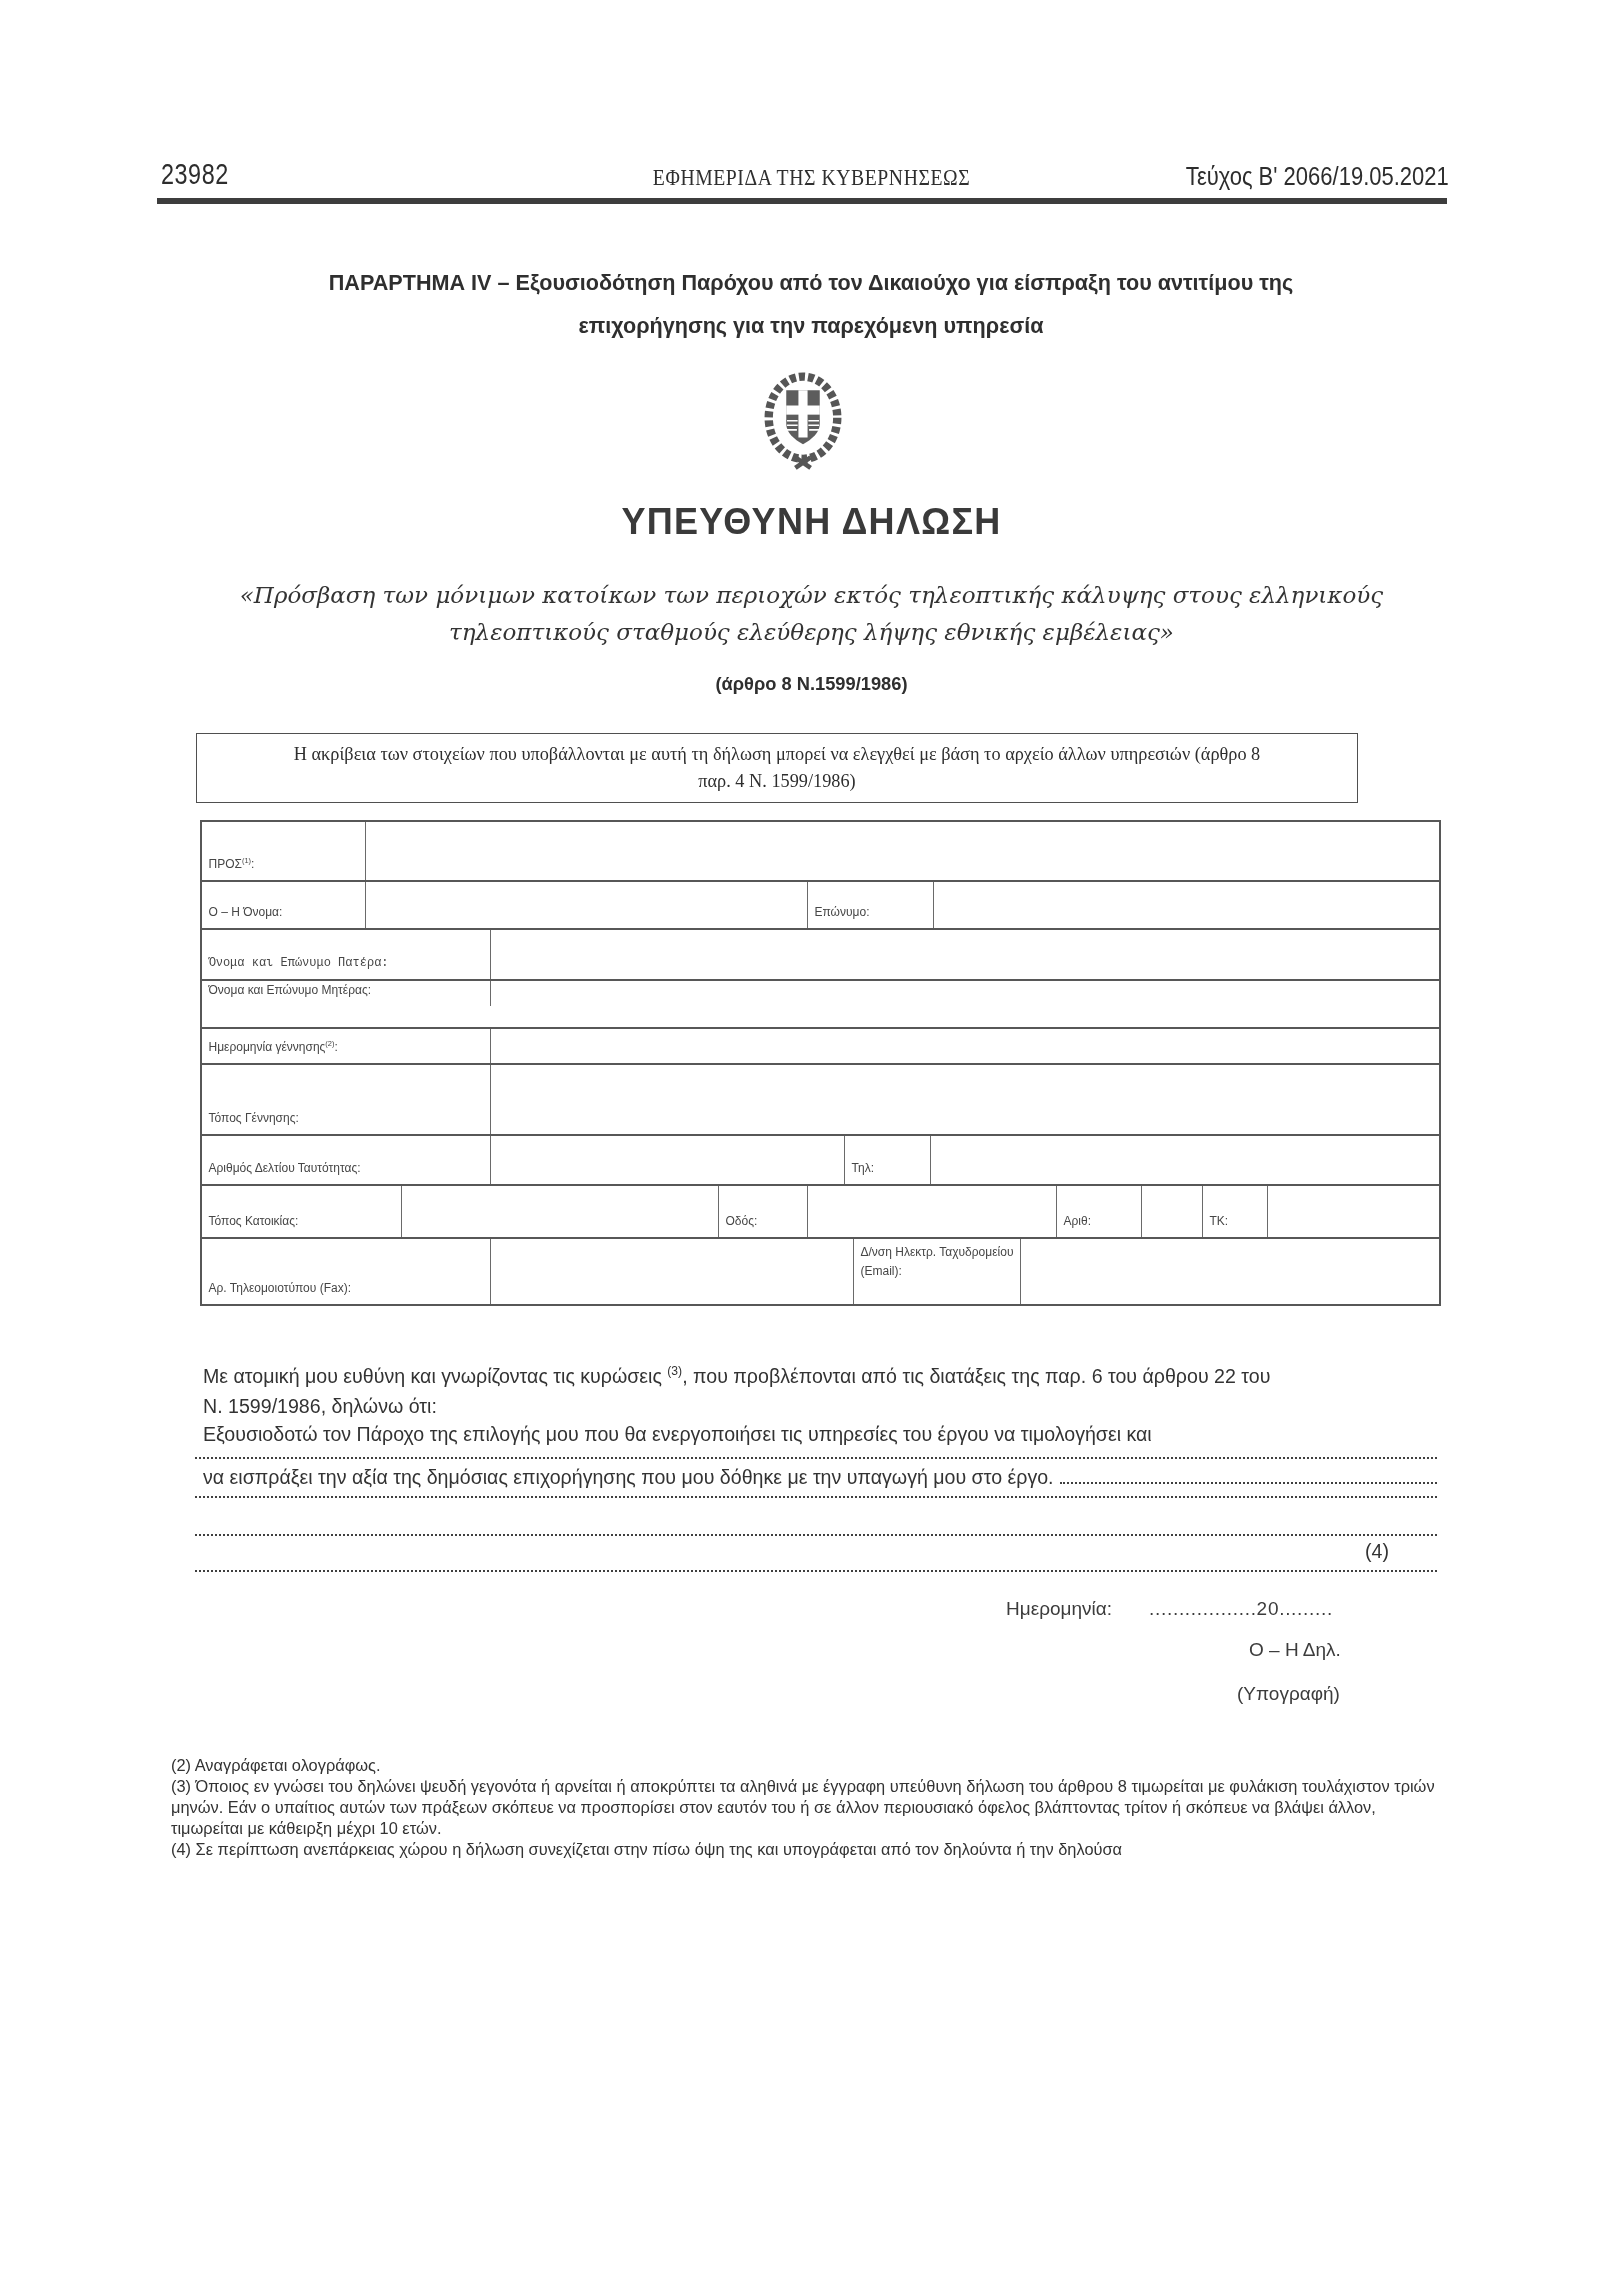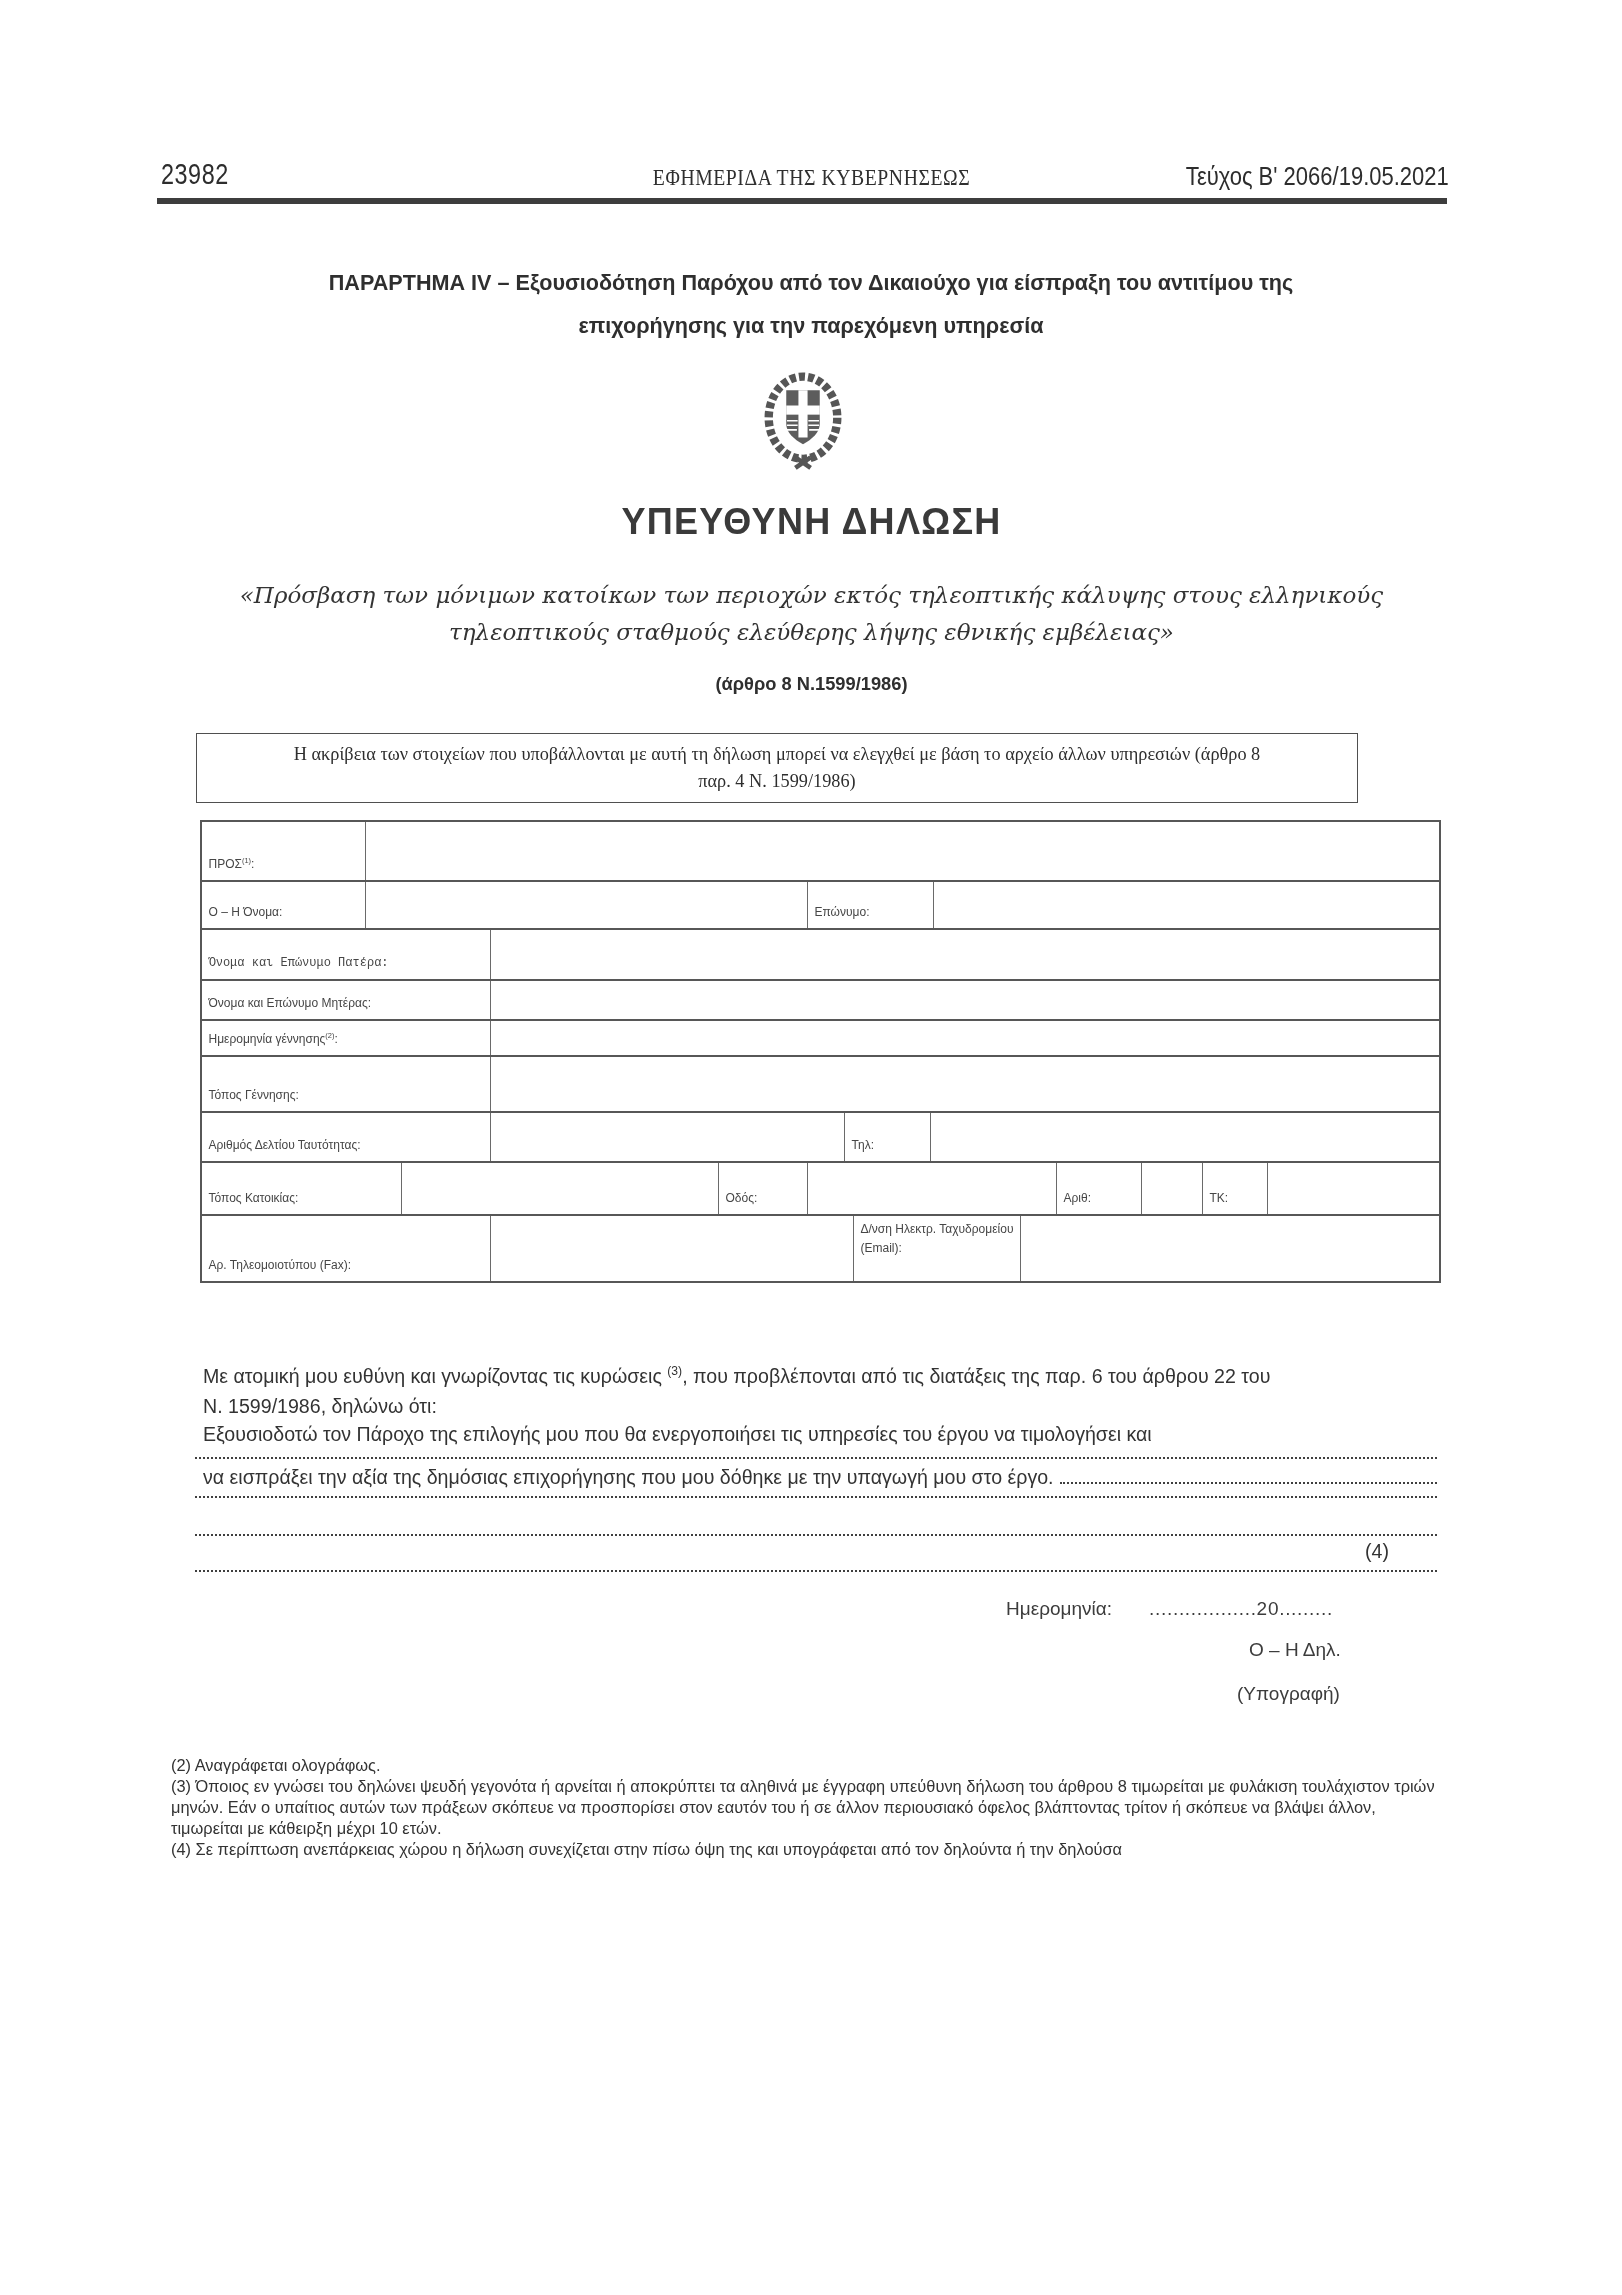--- a/index.html
+++ b/index.html
@@ -133,33 +133,33 @@
       <div class="fcell" style="width:442px;"></div>
       <div class="fcell" style="width:126px;">Επώνυμο:</div>
       <div class="fcell grow"></div>
     </div>
 
     <div class="frow" style="height:51px;">
       <div class="fcell" style="width:289px;font-family:Liberation Mono, monospace;">Όνομα και Επώνυμο Πατέρα:</div>
       <div class="fcell grow"></div>
     </div>
 
-    <div class="frow" style="height:40px;">
+    <div class="frow" style="height:48px;flex-direction:column;">
       <div class="fcell" style="width:289px;">Όνομα και Επώνυμο Μητέρας:</div>
       <div class="fcell grow"></div>
     </div>
 
     <div class="frow" style="height:36px;">
       <div class="fcell" style="width:289px;">
         <span><span>Ημερομηνία γέννησης</span><sup>(2)</sup><span>:</span></span>
       </div>
       <div class="fcell grow"></div>
     </div>
 
-    <div class="frow" style="height:56px;">
+    <div class="frow" style="height:71px;">
       <div class="fcell" style="width:289px;">Τόπος Γέννησης:</div>
       <div class="fcell grow"></div>
     </div>
 
     <div class="frow" style="height:50px;">
       <div class="fcell" style="width:289px;">Αριθμός Δελτίου Ταυτότητας:</div>
       <div class="fcell" style="width:354px;"></div>
       <div class="fcell" style="width:86px;">Τηλ:</div>
       <div class="fcell grow"></div>
     </div>

